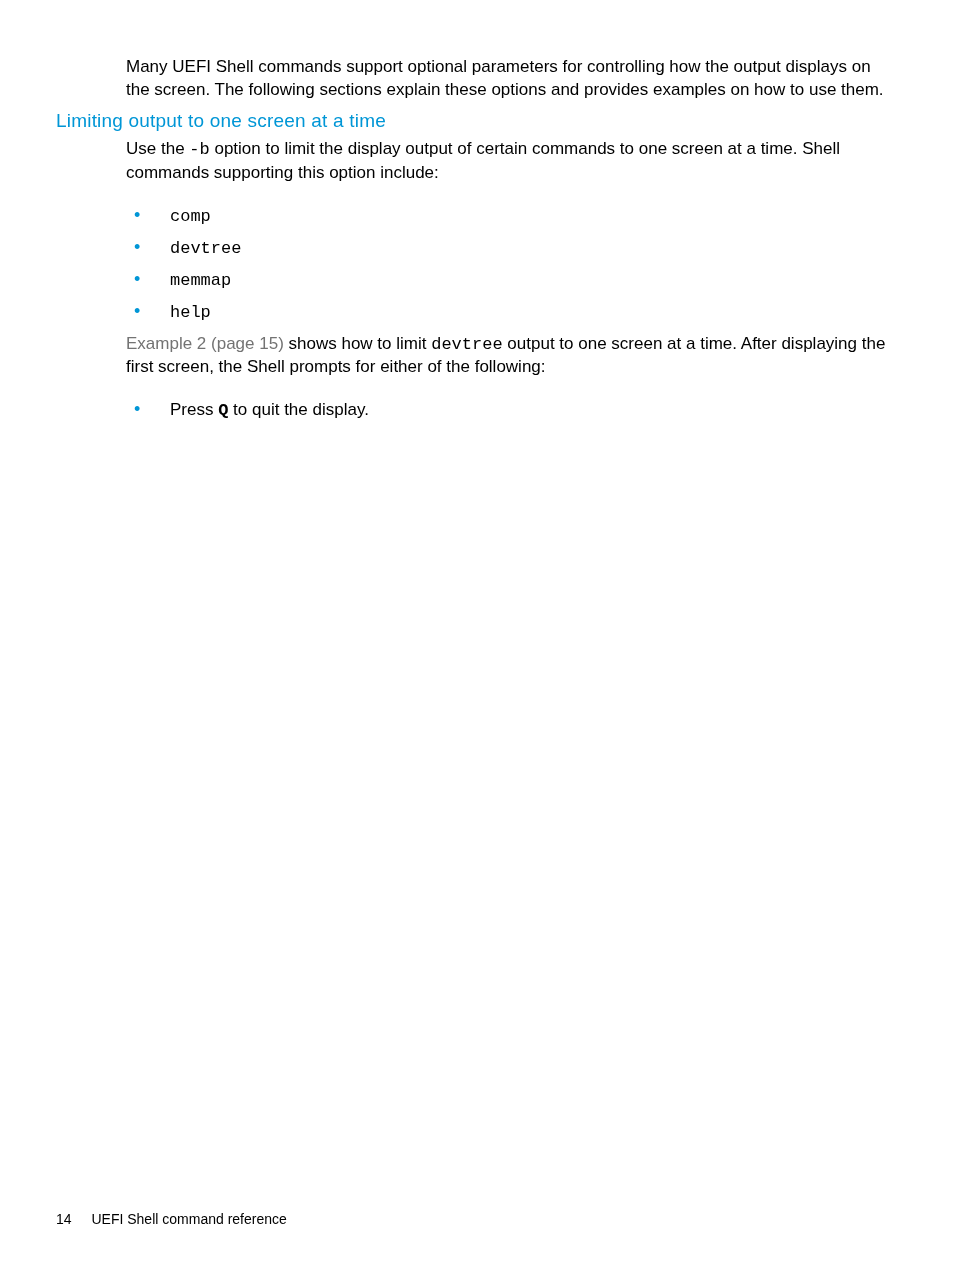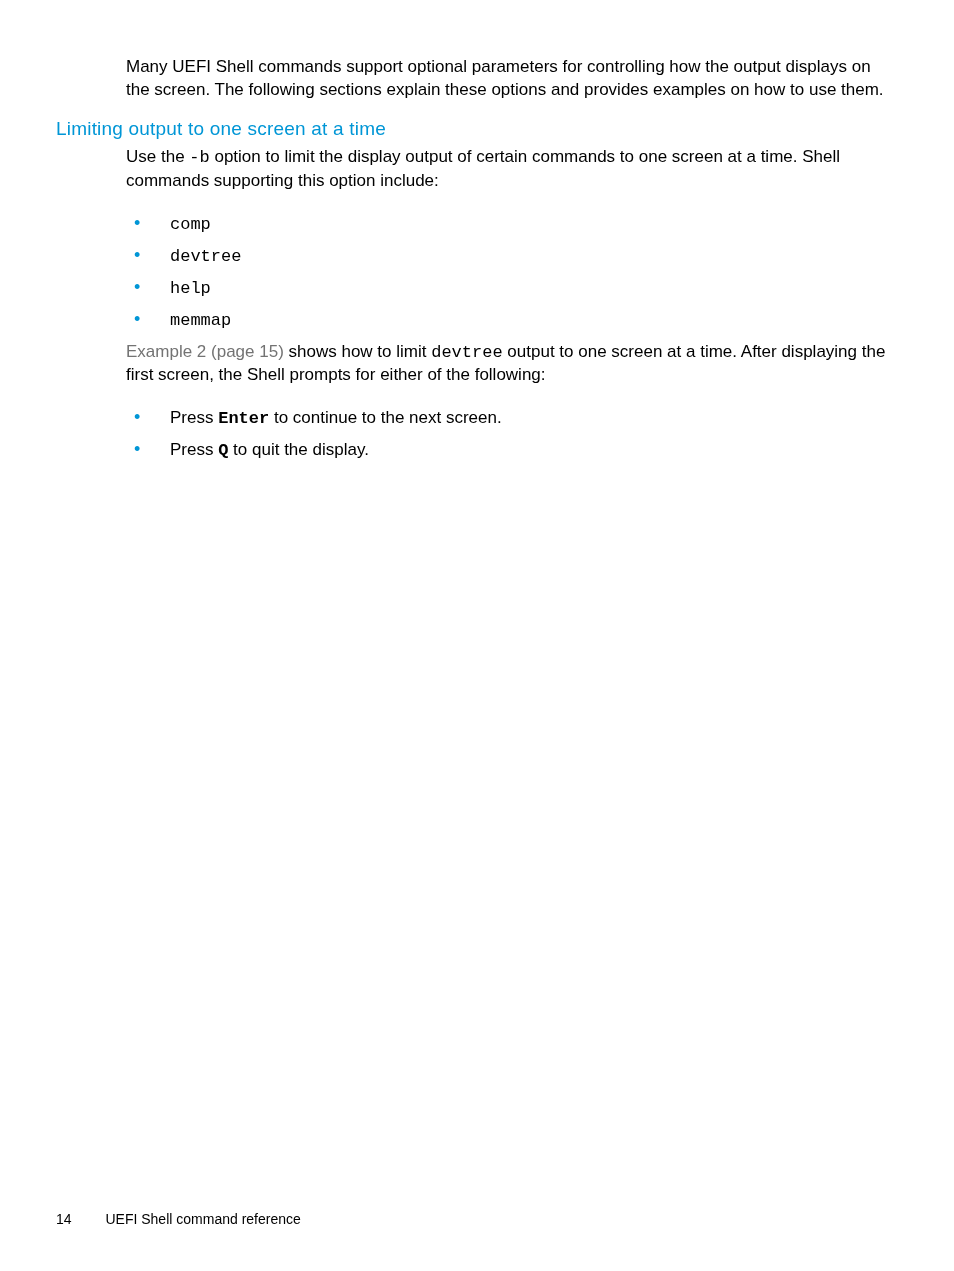--- a/index.html
+++ b/index.html
@@ -16,21 +16,21 @@
     color: #0096d6;
     font-weight: 400;
     font-size: 26px;
     margin-bottom: 10px;
     letter-spacing: 0.2px;
   }
   h2.sub-heading {
     color: #0096d6;
     font-weight: 400;
     font-size: 19px;
-    margin-top: 16px;
+    margin-top: 8px;
     margin-bottom: 6px;
     letter-spacing: 0.2px;
   }
   .body-block {
     margin-left: 70px;
     font-size: 17px;
     line-height: 1.35;
     color: #000;
     margin-bottom: 8px;
   }
@@ -61,51 +61,48 @@
     line-height: 1.2;
   }
 
   .footer {
     position: absolute;
     bottom: 44px;
     left: 56px;
     font-size: 14px;
     color: #000;
   }
-  .footer .pnum { display: inline-block; margin-right: 30px; }
+  .footer .pnum { display: inline-block; margin-right: 16px; }
 </style>
 </head>
 <body>
 
 <div class="content">
 
 
   <p class="body-block">Many UEFI Shell commands support optional parameters for controlling how the output displays on the screen. The following sections explain these options and provides examples on how to use them.</p>
 
   <h2 class="sub-heading">Limiting output to one screen at a time</h2>
 
   <p class="body-block">
     <span>Use the  </span><span class="mono">-b</span><span> option to limit the display output of certain commands to one screen at a time. Shell commands supporting this option include:</span>
   </p>
 
   <ul class="bullets">
     <li><span class="mono">comp</span></li>
     <li><span class="mono">devtree</span></li>
+    <li><span class="mono">memmap</span></li>
     <li><span class="mono">help</span></li>
-    <li><span class="mono">memmap</span></li>
   </ul>
 
   <p class="body-block">
     <span class="link">Example 2 (page 15)</span><span> shows how to limit </span><span class="mono">devtree</span><span> output to one screen at a time. After displaying the first screen, the Shell prompts for either of the following:</span>
   </p>
 
   <ul class="bullets">
-    <li>
-      <span>Press </span><span class="bold-mono">Enter</span><span> to continue to the next screen.</span>
-    </li>
     <li>
       <span>Press </span><span class="bold-mono">Q</span><span> to quit the display.</span>
     </li>
   </ul>
 
 </div>
 
 <div class="footer">
   <span class="pnum">14</span>
   <span>UEFI Shell command reference</span>

